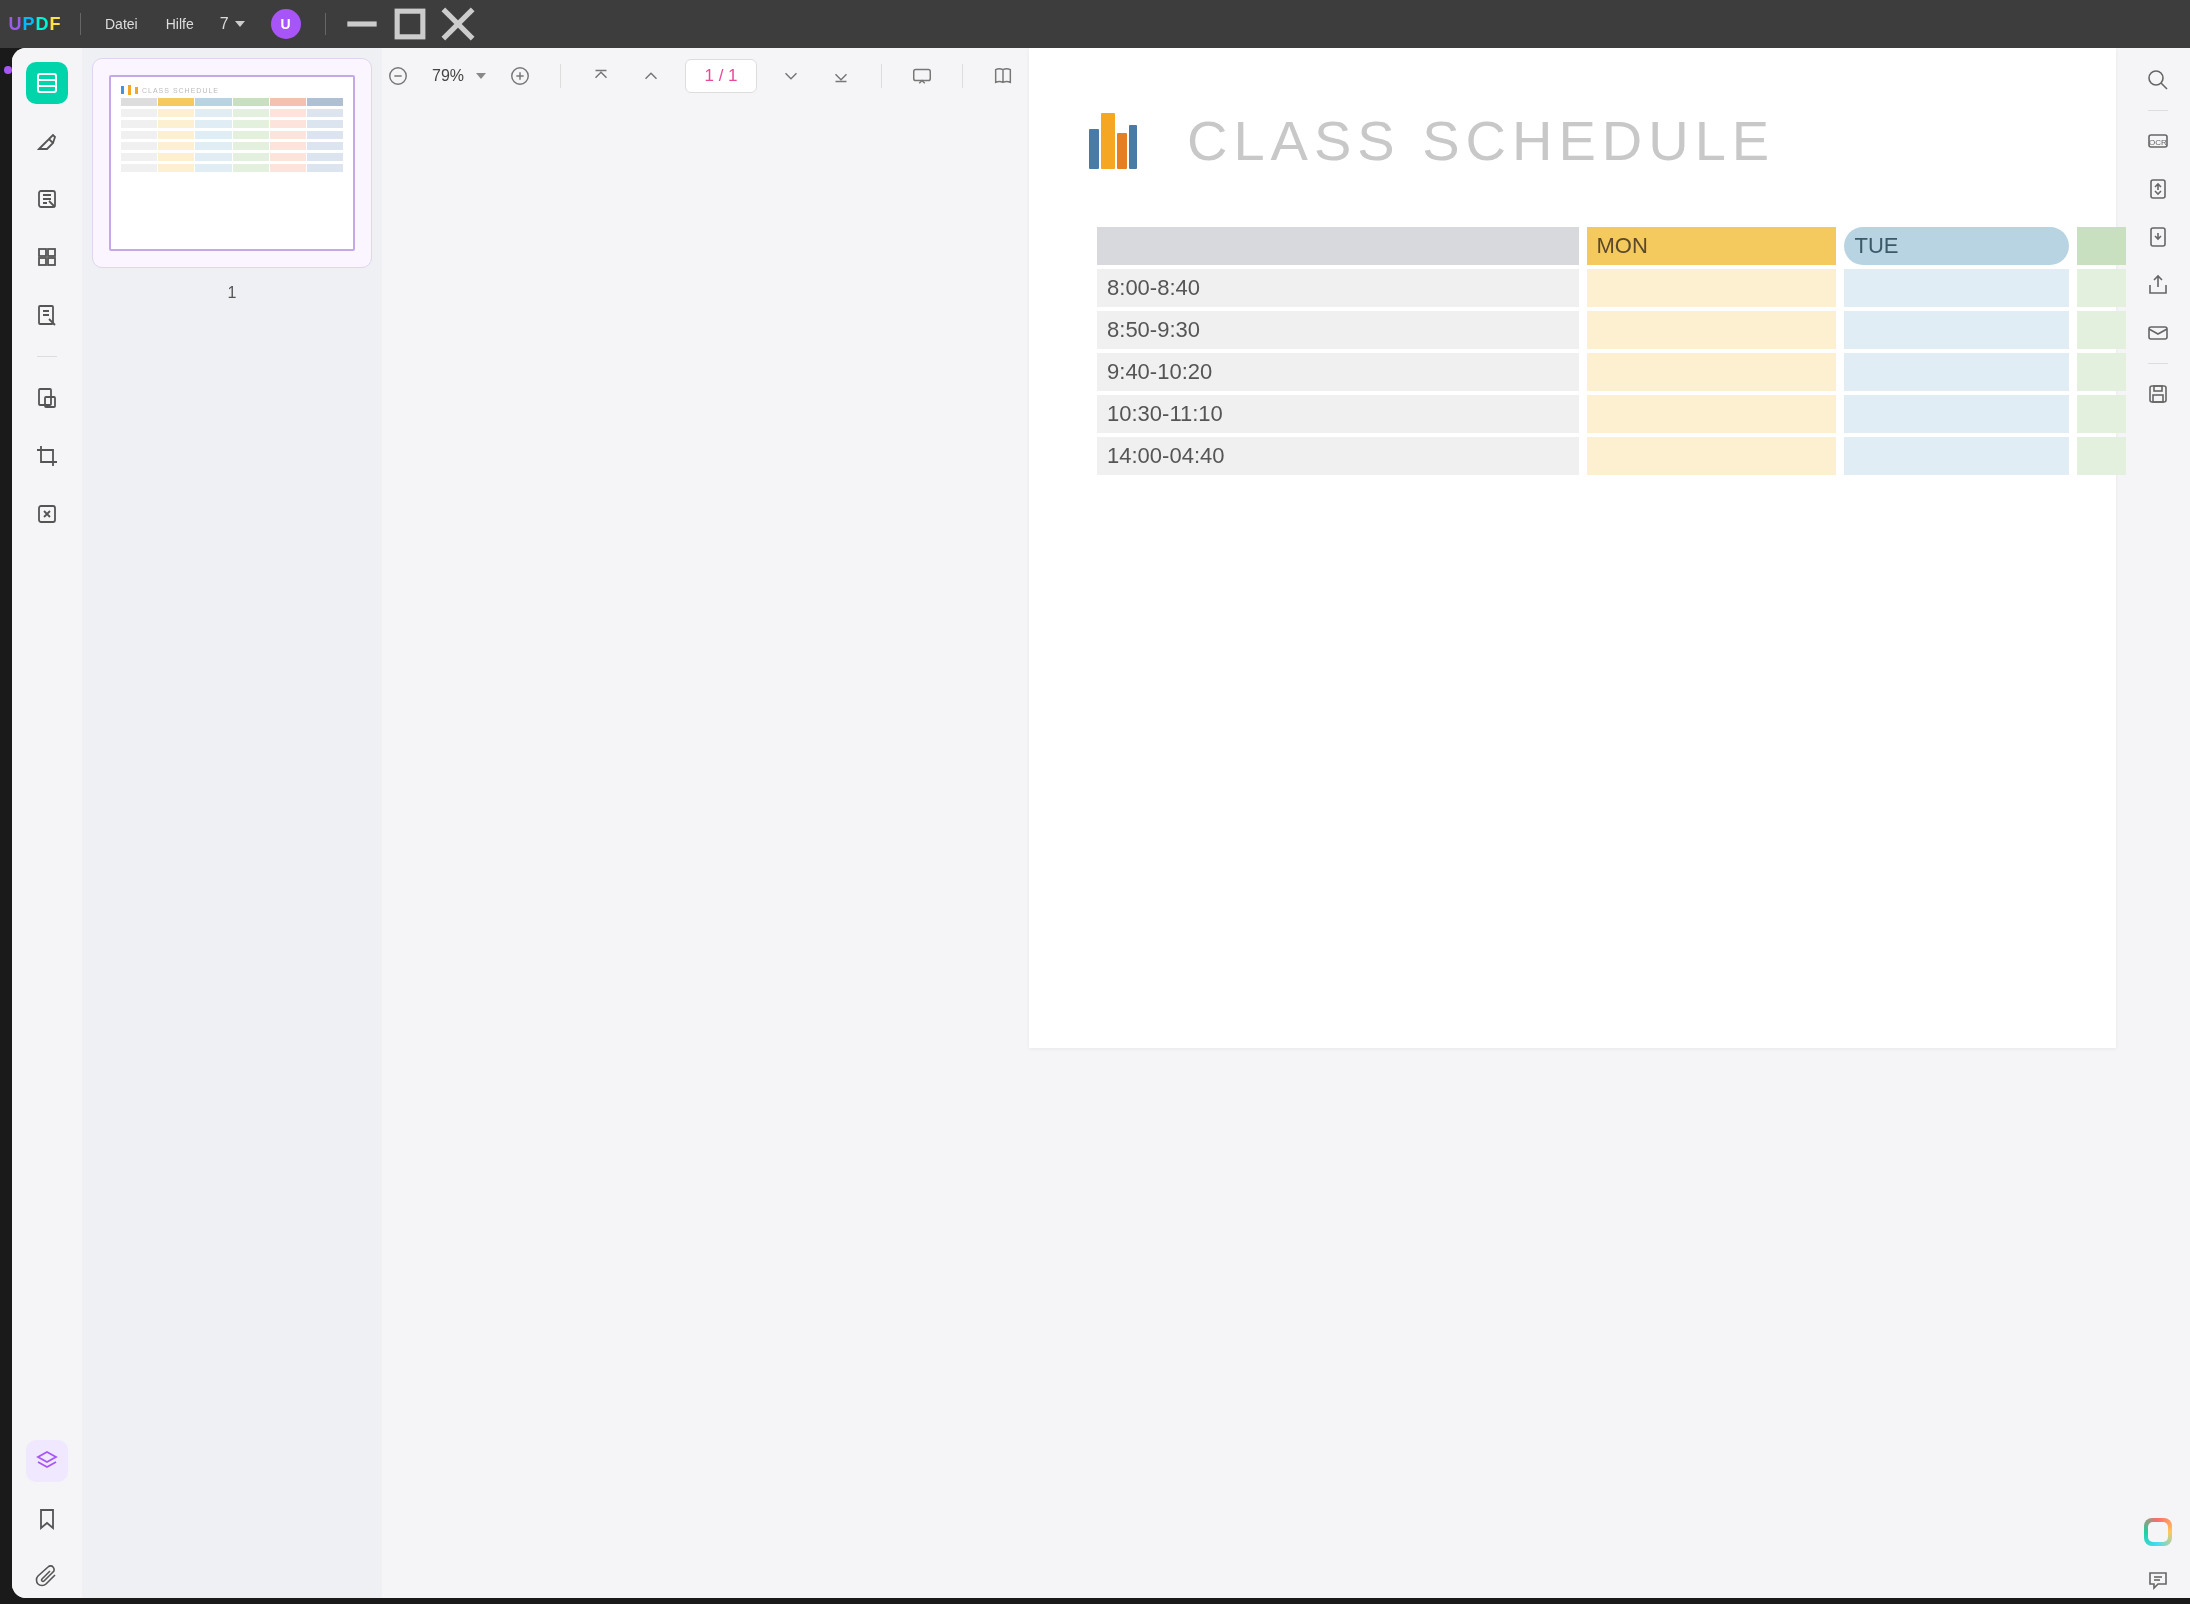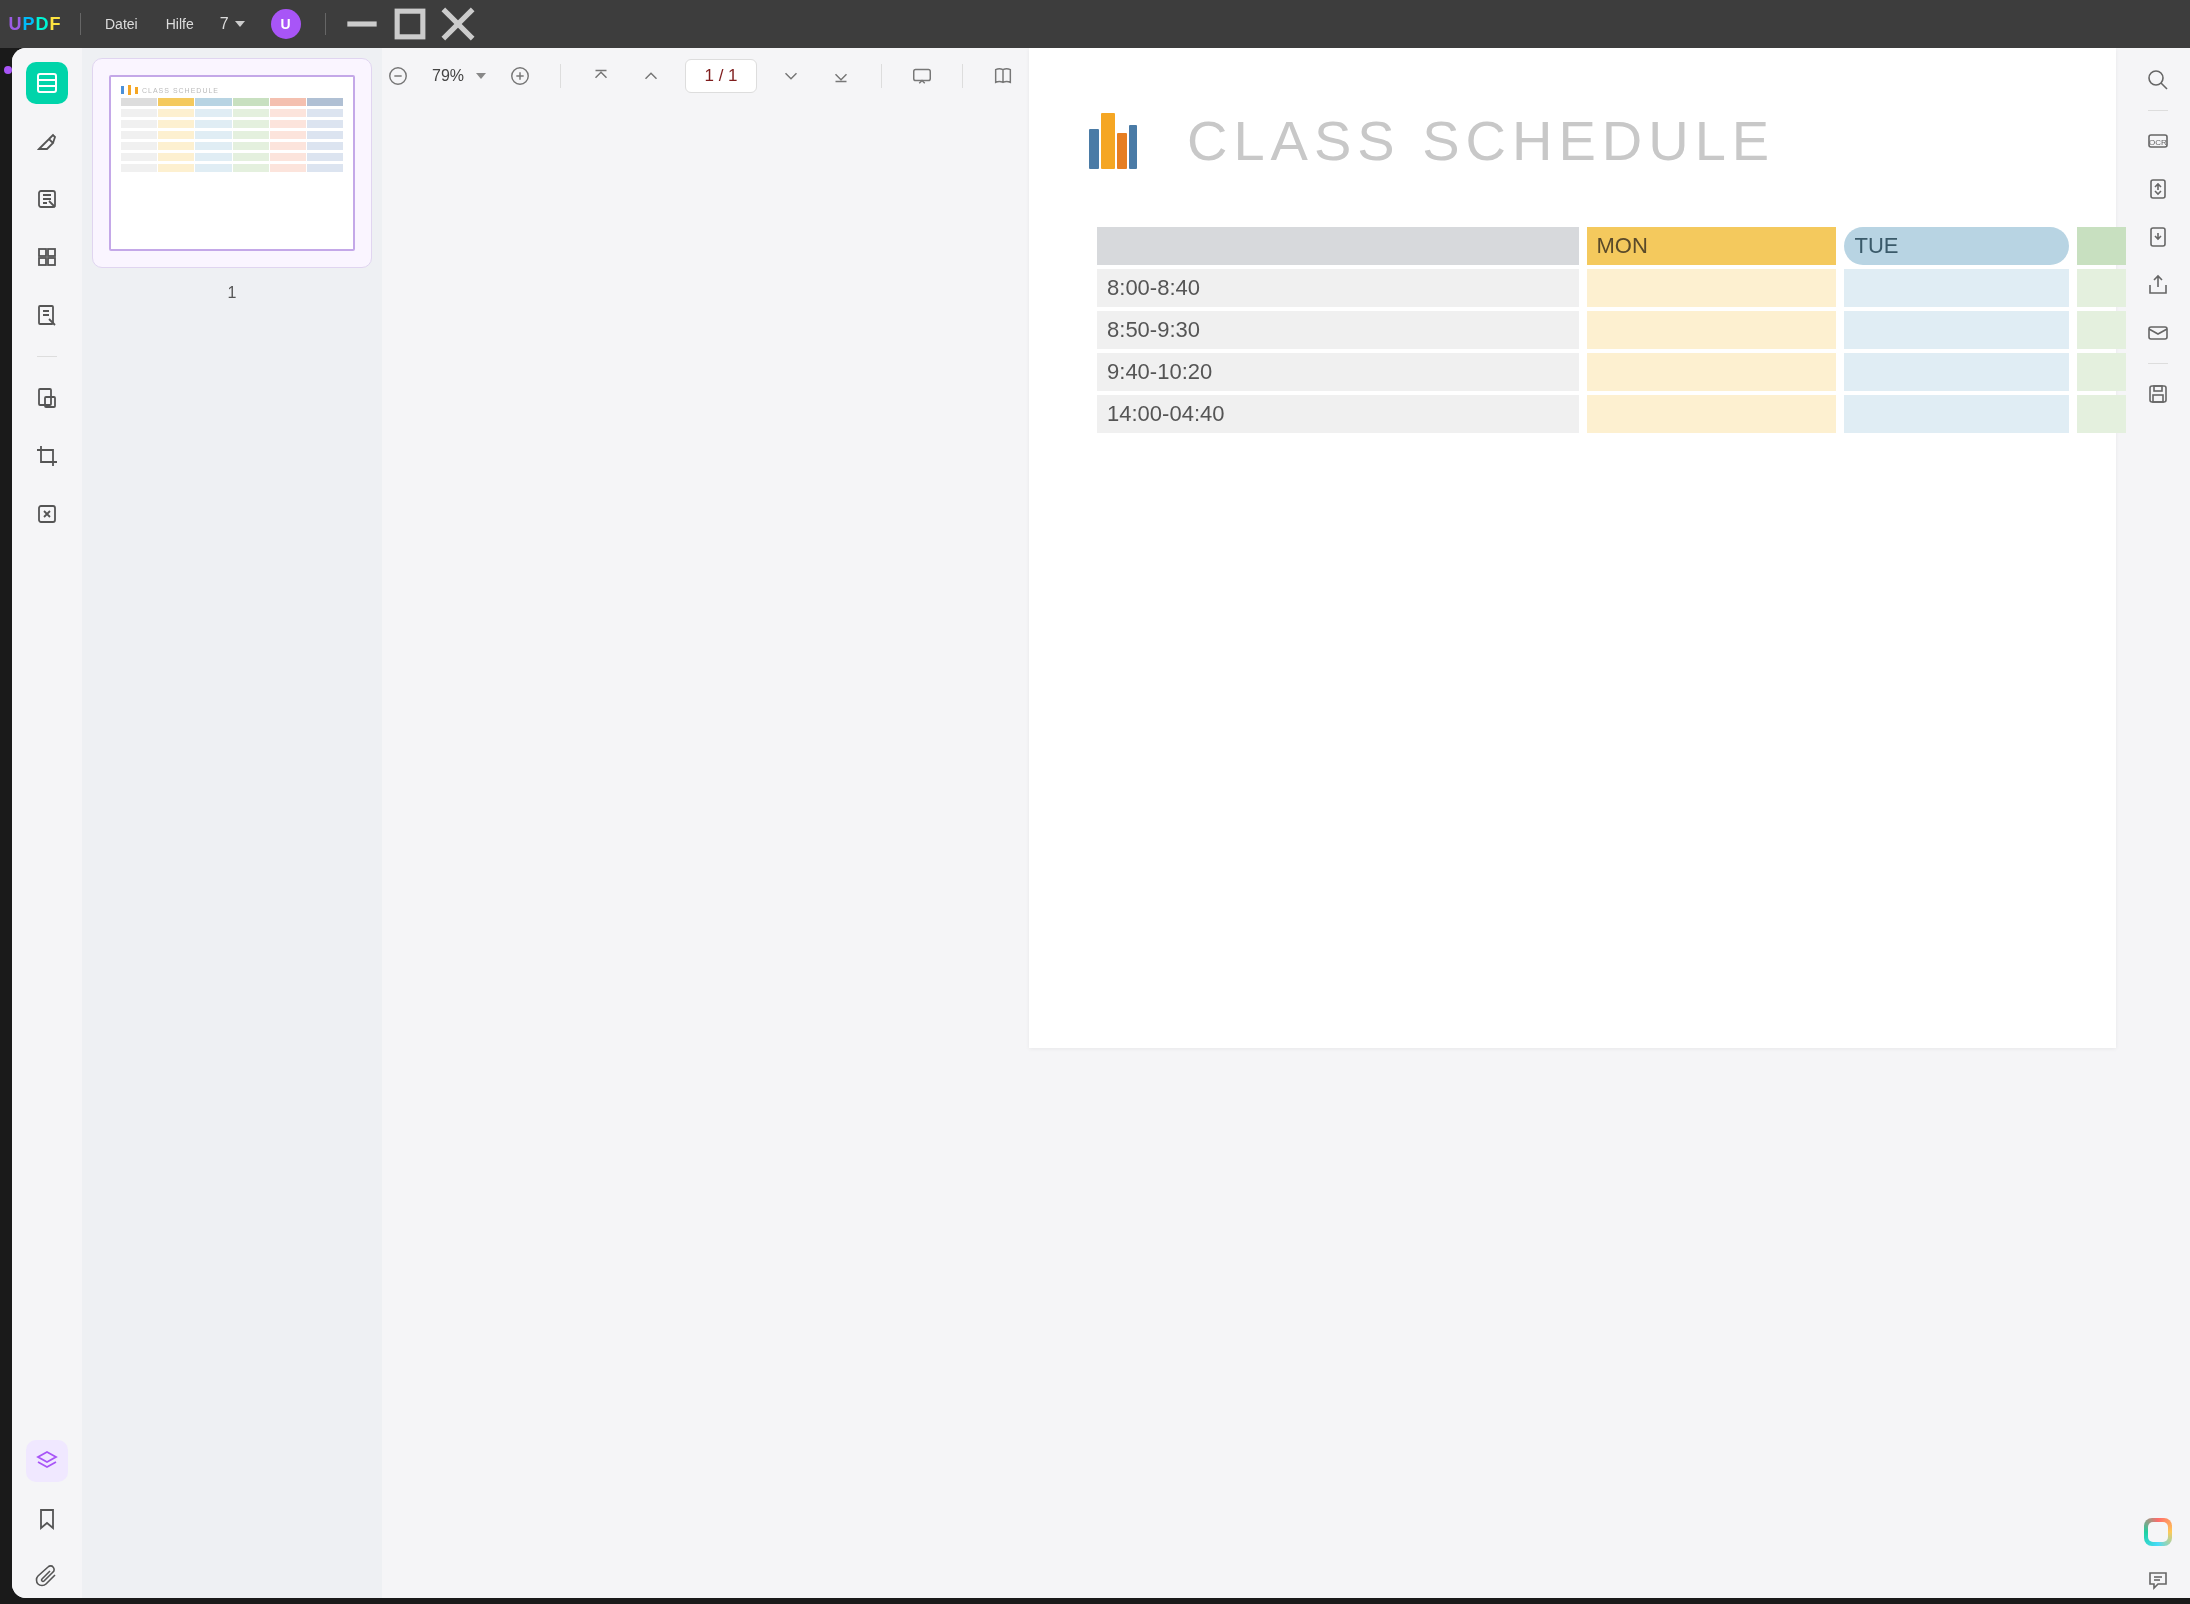--- a/index.html
+++ b/index.html
@@ -52,21 +52,21 @@
 .thumb-mini-row{display:flex;gap:1px;margin-top:3px;}
 .thumb-mini-cell{flex:1;height:8px;}
 
 
 .doc-area { flex:1; display:flex; flex-direction:row; background:#f5f5f7; position:relative;}
 .toolbar { height:56px; display:flex; align-items:center; justify-content:center; gap:18px; color:#666;}
 .toolbar .tbtn { width:32px;height:32px;display:flex;align-items:center;justify-content:center;cursor:pointer;border-radius:6px;}
 .toolbar .tsep { width:1px;height:24px;background:#ddd;margin:0 6px;}
 .toolbar .zoom-label{display:flex;align-items:center;gap:12px;font-size:16px;color:#444;}
 .toolbar .zoom-label .tri{width:0;height:0;border-left:5px solid transparent;border-right:5px solid transparent;border-top:6px solid #888;}
-.toolbar .page-input{width:72px;height:34px;border:1px solid #ddd;border-radius:6px;text-align:center;font-size:17px;color:#7f1d1d;}
+.toolbar .page-input{width:72px;height:34px;border:1px solid #ddd;border-radius:6px;text-align:center;font-size:17px;color:#ec4899;}
 .toolbar svg{width:22px;height:22px;stroke:#777;fill:none;stroke-width:1.6;}
 
 .doc-scroll{flex:1;overflow:auto;padding:0 0 20px 0;}
 .page {
   background:#fff; margin:0 auto; width: calc(100% - 20px); max-width: 1400px;
   min-height: 1000px; box-shadow: 0 1px 4px rgba(0,0,0,.06); padding: 60px 40px 40px 60px;
 }
 .page-header{display:flex;align-items:center;gap:50px;margin-bottom:50px;}
 .books-icon{display:flex;align-items:flex-end;gap:2px;height:56px;}
 .books-icon span{display:block;border-radius:1px;}
@@ -367,20 +367,26 @@
                 <td class="tue"></td>
                 <td class="wed"></td>
               </tr>
               <tr>
                 <td class="time">9:40-10:20</td>
                 <td class="mon"></td>
                 <td class="tue"></td>
                 <td class="wed"></td>
               </tr>
               <tr>
+                <td class="time">10:30-11:10</td>
+                <td class="mon"></td>
+                <td class="tue"></td>
+                <td class="wed"></td>
+              </tr>
+              <tr>
                 <td class="time">14:00-04:40</td>
                 <td class="mon"></td>
                 <td class="tue"></td>
                 <td class="wed"></td>
               </tr>
             </tbody>
         </table>
       </div>
     </div>
   </div>

